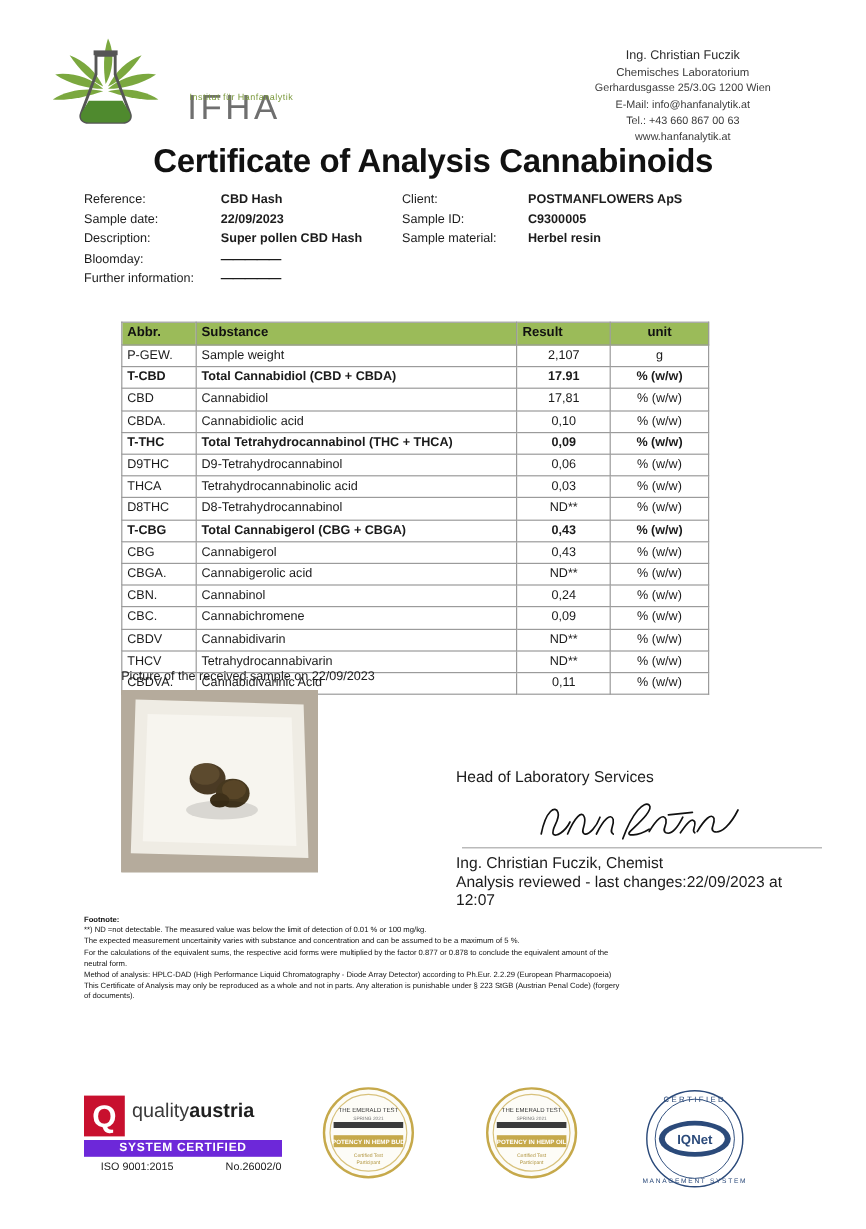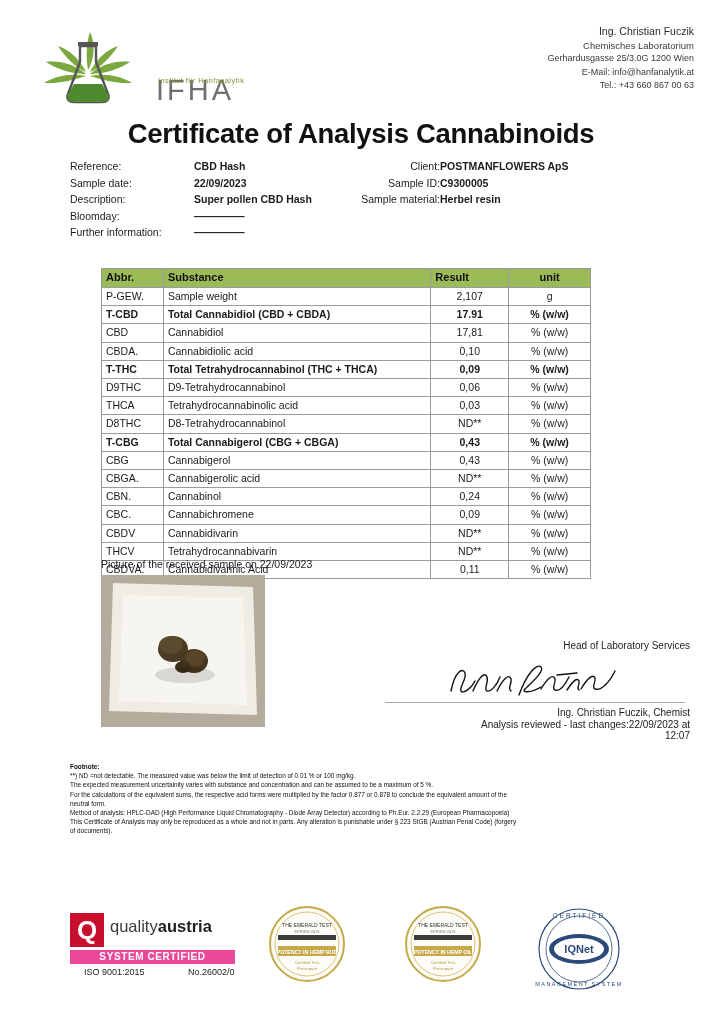--- a/index.html
+++ b/index.html
@@ -52,23 +52,23 @@
     position: absolute;
     left: 130px;
     top: 48px;
     font-size: 7.5px;
     letter-spacing: 0.4px;
     color: #7c9a3e;
   }
   .lab-info {
     position: absolute;
     right: 28px;
-    top: 1px;
+    top: 16px;
     width: 250px;
-    text-align: right;
+    text-align: center;
     font-size: 9px;
     line-height: 13.5px;
     color: #3b3b3b;
     margin-left: 28px;
   }
   .lab-info .name {
     font-size: 10.5px;
     color: #2b2b2b;
   }
   .lab-info .sub {
@@ -103,22 +103,22 @@
     top: 0;
   }
   .meta-left { left: 0; width: 320px; }
   .meta-right { left: 265px; width: 370px; }
   .meta-row {
     position: relative;
     height: 16.5px;
     line-height: 16.5px;
     white-space: nowrap;
   }
-  .meta-label { display: inline-block; width: 124px; }
-  .meta-right .meta-label { width: 105px; text-align: right; }
+  .meta-label { display: inline-block; width: 114px; }
+  .meta-right .meta-label { width: 105px; }
   .meta-value { font-weight: bold; }
   .meta-value.plain { font-weight: bold; letter-spacing: -0.5px; }
 
   
   .table-wrap {
     position: absolute;
     top: 268px;
     left: 101px;
     width: 490px;
     border-radius: 13px;
@@ -172,22 +172,22 @@
     overflow: hidden;
   }
   .photo svg { display: block; }
 
   
   .sig-block {
     position: absolute;
     top: 640px;
     left: 380px;
     width: 310px;
-    text-align: right;
-    font-size: 10px;
+    text-align: left;
+    font-size: 13px;
     color: #1c1c1c;
   }
   .sig-title { margin-bottom: 10px; }
   .sig-svg { display: block; margin: 0 auto; }
   .sig-line {
     border-bottom: 1px solid #aaa;
     width: 300px;
     margin: 2px auto 4px auto;
     height: 1px;
   }
@@ -236,21 +236,21 @@
     position: absolute;
     left: 40px; top: 4px;
     font-size: 16.5px;
     color: #3a3a3a;
   }
   .qa-name b { font-weight: bold; color: #1f1f1f; }
   .qa-bar {
     position: absolute;
     left: 0; top: 37px;
     width: 165px; height: 14px;
-    background: #ec4899;
+    background: #6d28d9;
     color: #fff;
     font-size: 10px;
     font-weight: bold;
     letter-spacing: 0.6px;
     text-align: center;
     line-height: 14px;
   }
   .qa-iso {
     position: absolute;
     left: 14px; top: 54px;
@@ -305,20 +305,21 @@
       <div class="logo-text">IFHA</div>
       <div class="logo-sub">Institut für Hanfanalytik</div>
     </div>
 
     <div class="lab-info">
       <div class="name">Ing. Christian Fuczik</div>
       <div class="sub">Chemisches Laboratorium</div>
       <div>Gerhardusgasse 25/3.0G 1200 Wien</div>
       <div>E-Mail: info@hanfanalytik.at</div>
       <div>Tel.: +43 660 867 00 63</div>
+      <div class="web">www.hanfanalytik.at</div>
     </div>
   </div>
 
   <div class="title">Certificate of Analysis Cannabinoids</div>
 
   <div class="meta">
     <div class="meta-col meta-left">
       <div class="meta-row">
         <span class="meta-label">Reference:</span><span class="meta-value">CBD Hash</span>
       </div>

